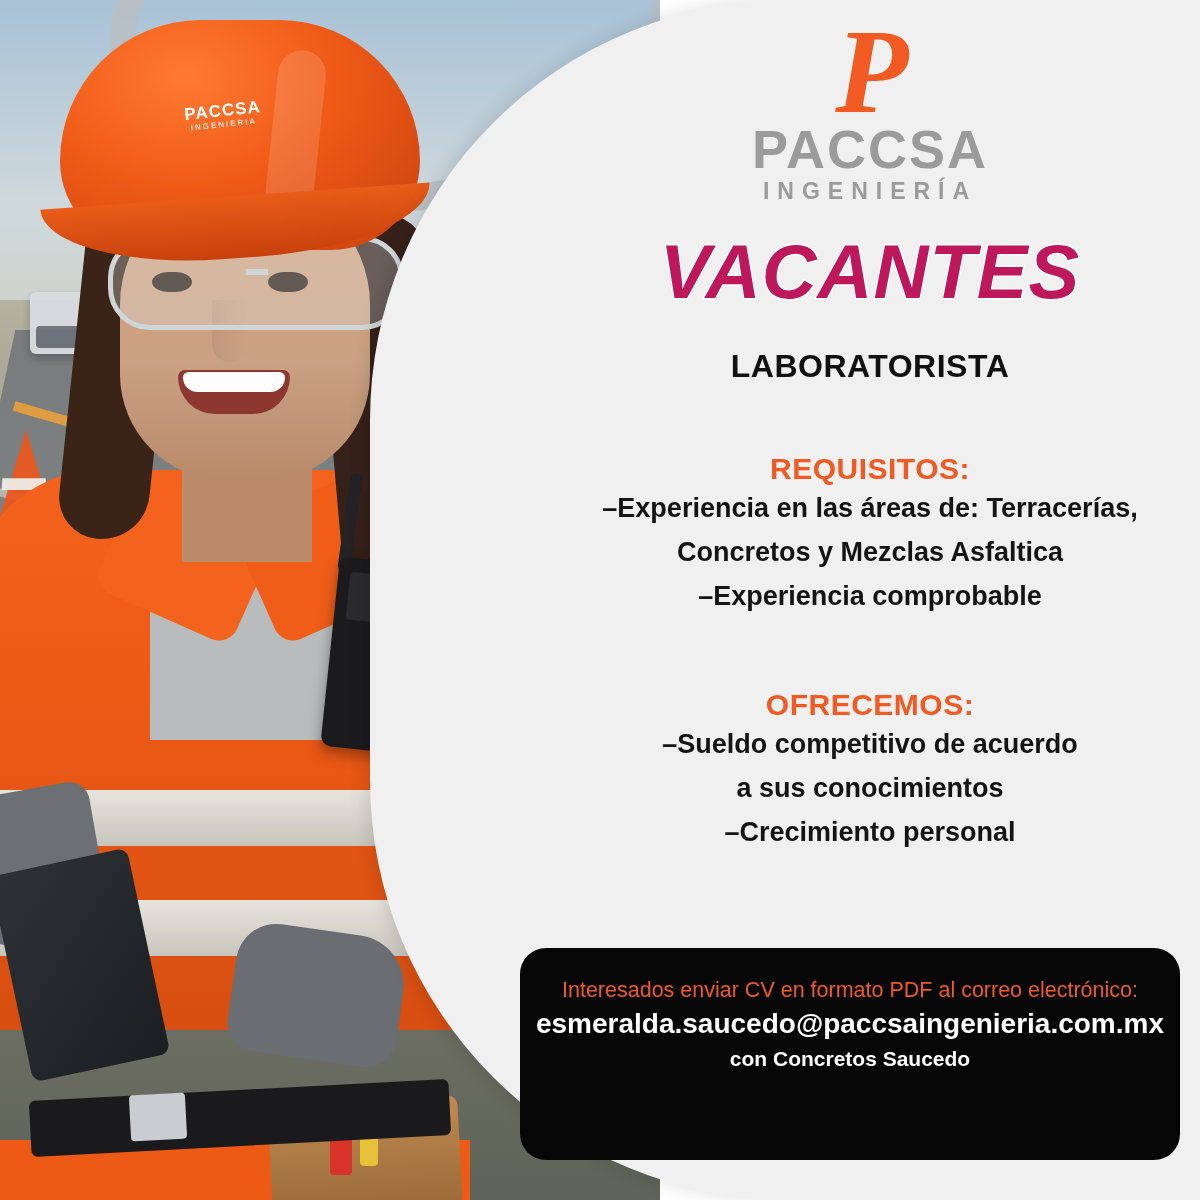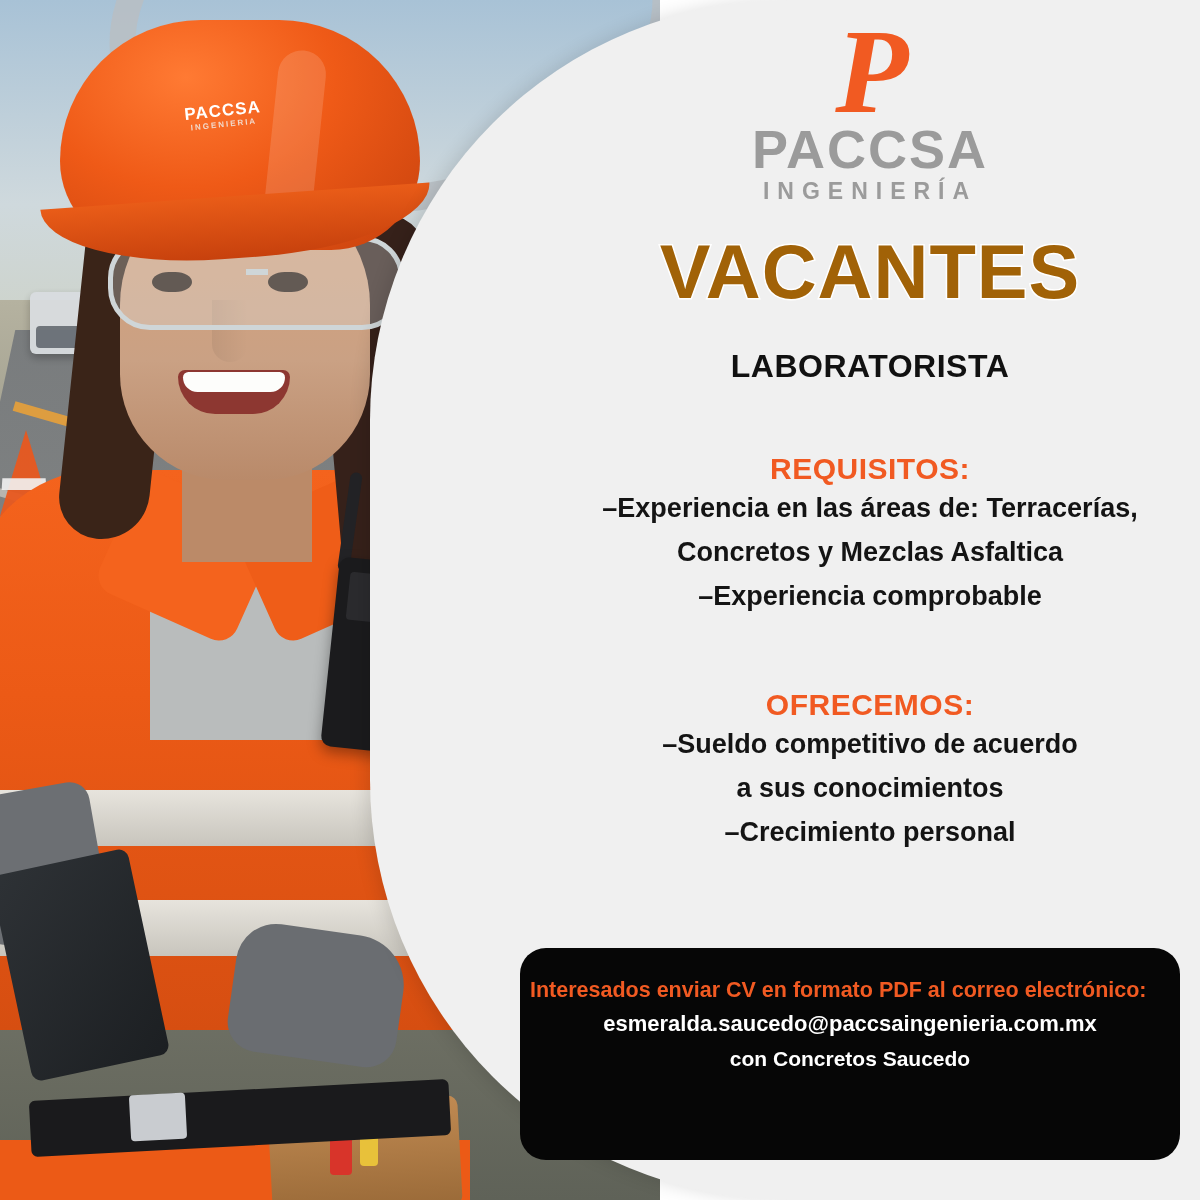--- a/index.html
+++ b/index.html
@@ -245,21 +245,21 @@
   }
   .logo-name {
     font-size: 54px; font-weight: bold; color: #9b9b9b; letter-spacing: 2px; line-height: 54px;
   }
   .logo-sub {
     font-size: 23px; font-weight: bold; color: #9b9b9b; letter-spacing: 8px; line-height: 30px;
   }
 
   .vacantes {
     position:absolute; left: 0; top: 228px; width: 660px; text-align:center;
-    font-size: 76px; font-weight: bold; color: #a16207;
+    font-size: 76px; font-weight: bold; font-style: italic; color: #be185d;
     letter-spacing: 1px;
     -webkit-text-stroke: 3px #ffffff;
     paint-order: stroke fill;
     text-shadow: 0 0 0 #fff;
   }
   .puesto {
     position:absolute; left: 0; top: 348px; width: 660px; text-align:center;
     font-size: 32px; font-weight: bold; color: #111111; letter-spacing: .5px;
   }
 
@@ -271,24 +271,24 @@
   }
   .block-req { position:absolute; left:-10px; top: 452px; width: 680px; }
   .block-ofr { position:absolute; left:-10px; top: 688px; width: 680px; }
 
   .contact {
     position:absolute; left: 520px; top: 948px; width: 660px; height: 212px;
     background: #060606; border-radius: 26px;
     padding: 26px 10px 0 10px; box-sizing: border-box;
   }
   .contact-title {
-    text-align:left; color:#f15a22; font-weight:bold; font-size: 21.5px; line-height: 32px;
+    text-align:center; color:#f15a22; font-weight:normal; font-size: 21.5px; line-height: 32px;
   }
   .contact-mail {
-    text-align:center; color:#ffffff; font-weight:bold; font-size: 22px; line-height: 36px;
+    text-align:center; color:#ffffff; font-weight:bold; font-size: 28px; line-height: 36px;
   }
   .contact-who {
     text-align:center; color:#ffffff; font-weight:bold; font-size: 21px; line-height: 34px;
   }
 </style>
 </head>
 <body>
 
 <div class="poster">
 

